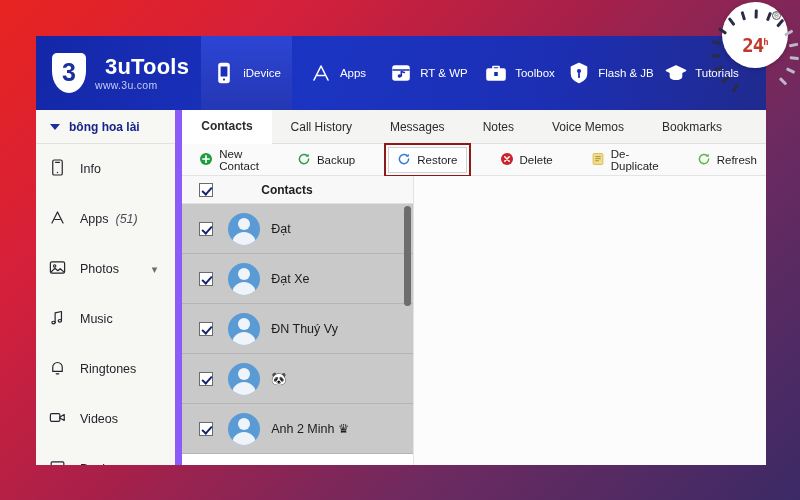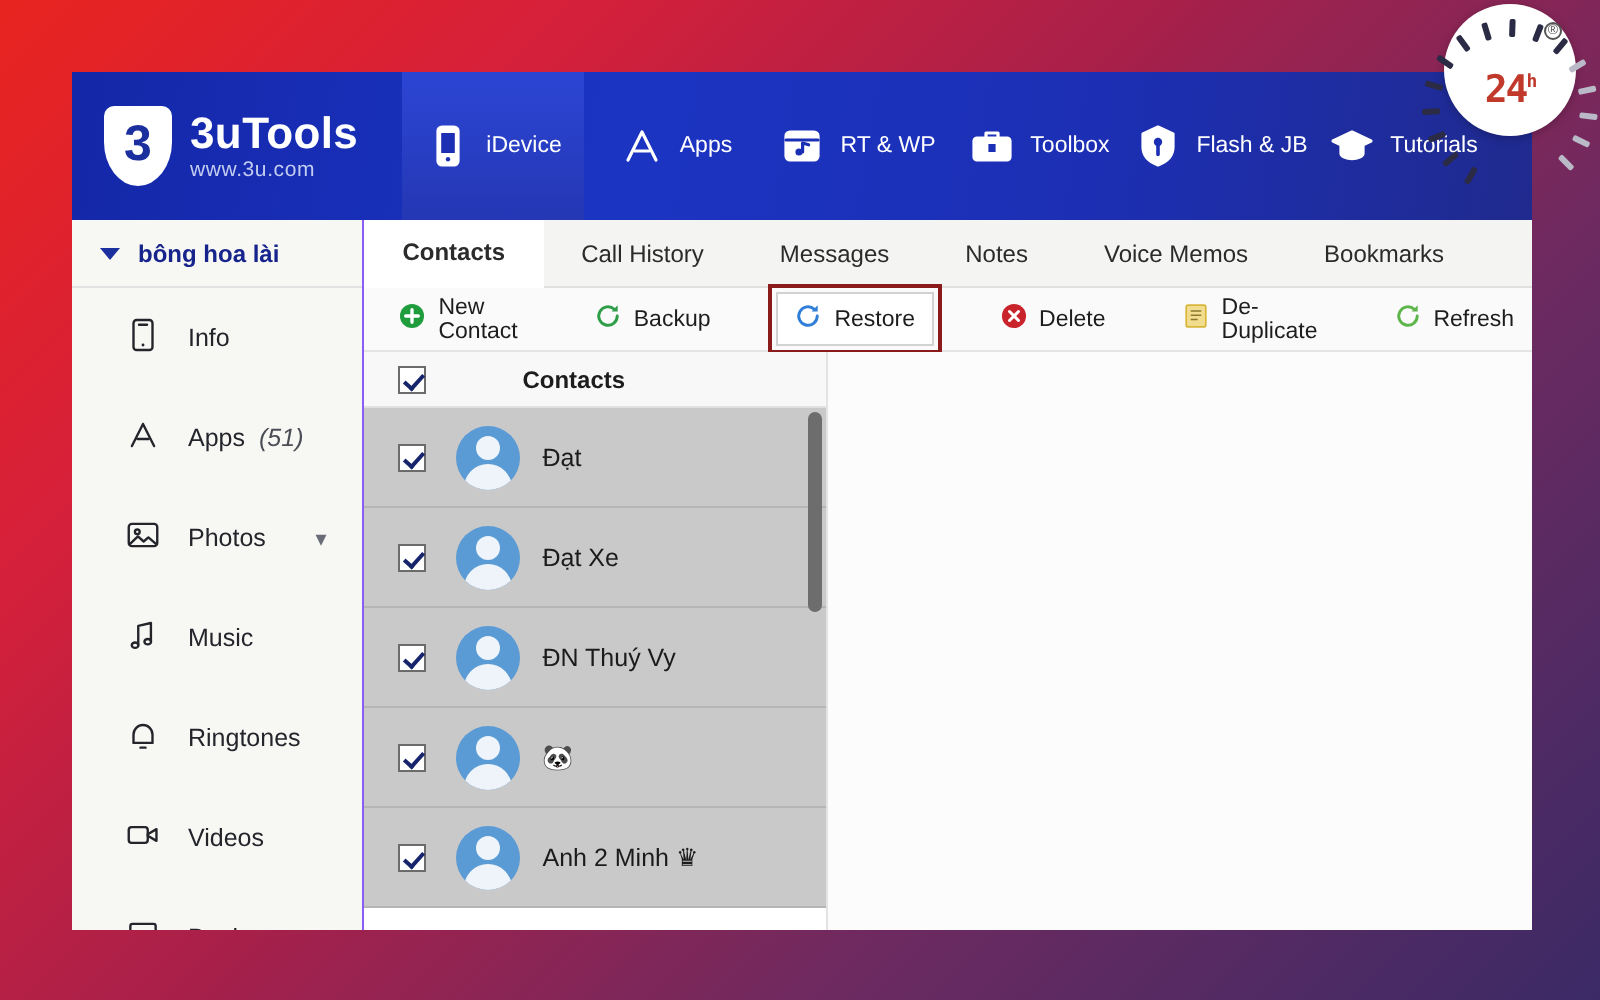--- a/index.html
+++ b/index.html
@@ -46,48 +46,48 @@
     background:linear-gradient(100deg,#1427a8 0%, #1b34c2 38%, #1c2fb4 70%, #202a8e 100%);
     position:relative;
   }
   #brand { width:165px; display:flex; align-items:center; padding-left:16px; gap:9px; }
   .shield {
     width:34px; height:40px; background:#fff; position:relative;
     border-radius:5px 5px 17px 17px/5px 5px 22px 22px;
     display:flex; align-items:center; justify-content:center;
   }
   .shield span { font-size:25px; font-weight:700; color:#1b2f9e; line-height:1; margin-top:-2px; }
-  .brandtext .b1 { color:#fff; font-size:22px; font-weight:700; letter-spacing:.2px; line-height:1.05; }
+  .brandtext .b1 { color:#fff; font-size:22px; font-weight:700; letter-spacing:.2px; line-height:1.05;margin-left:10px; }
   .brandtext .b2 { color:#c3cdf0; font-size:10.5px; letter-spacing:.3px; }
 
   .navitem {
     width:91px; display:flex; flex-direction:row; align-items:center;
     justify-content:center; gap:7px; color:#fff; cursor:pointer;
   }
   .navitem.active { background:linear-gradient(180deg,#2c45d4,#2437b4); }
   .navitem .lbl { font-size:11.5px; }
   .navicon { width:24px; height:26px; display:block; }
 
   
   #body { display:flex; height:355px; background:#fff; }
 
   
-  #sidebar { width:178px; background:#f7f7f4; border-right:1px solid #8b5cf6; position:relative; }
+  #sidebar { width:178px; background:#f7f7f4; border-right:7px solid #8b5cf6; position:relative; }
   #devrow {
     height:34px; display:flex; align-items:center; gap:9px; padding-left:14px;
     border-bottom:1px solid #e2e2e2; cursor:pointer;
   }
   #devrow .caret {
     width:0;height:0;border-left:5px solid transparent;border-right:5px solid transparent;
     border-top:6px solid #1b2f9e;
   }
   #devrow .dname { font-size:12px; font-weight:700; color:#17248c; }
 
   .sideitem {
-    height:50px; display:flex; align-items:center; gap:13px; padding-left:26px;
+    height:50px; display:flex; align-items:center; gap:13px; padding-left:12px;
     font-size:12.5px; color:#23252b; cursor:pointer; position:relative;
   }
   .sideitem .sicon { width:19px; height:19px; flex:none; }
   .sideitem .count { color:#4b4e55; margin-left:-6px;font-style:italic; }
   .sideitem .chev { margin-left:auto; margin-right:18px; color:#6a6d75; font-size:11px; }
 
   
   #main { flex:1; display:flex; flex-direction:column; background:#14532d; }
   #tabs { height:34px; display:flex; align-items:stretch; background:#f4f4f2; border-bottom:1px solid #e0e0e0; }
   .tab {

